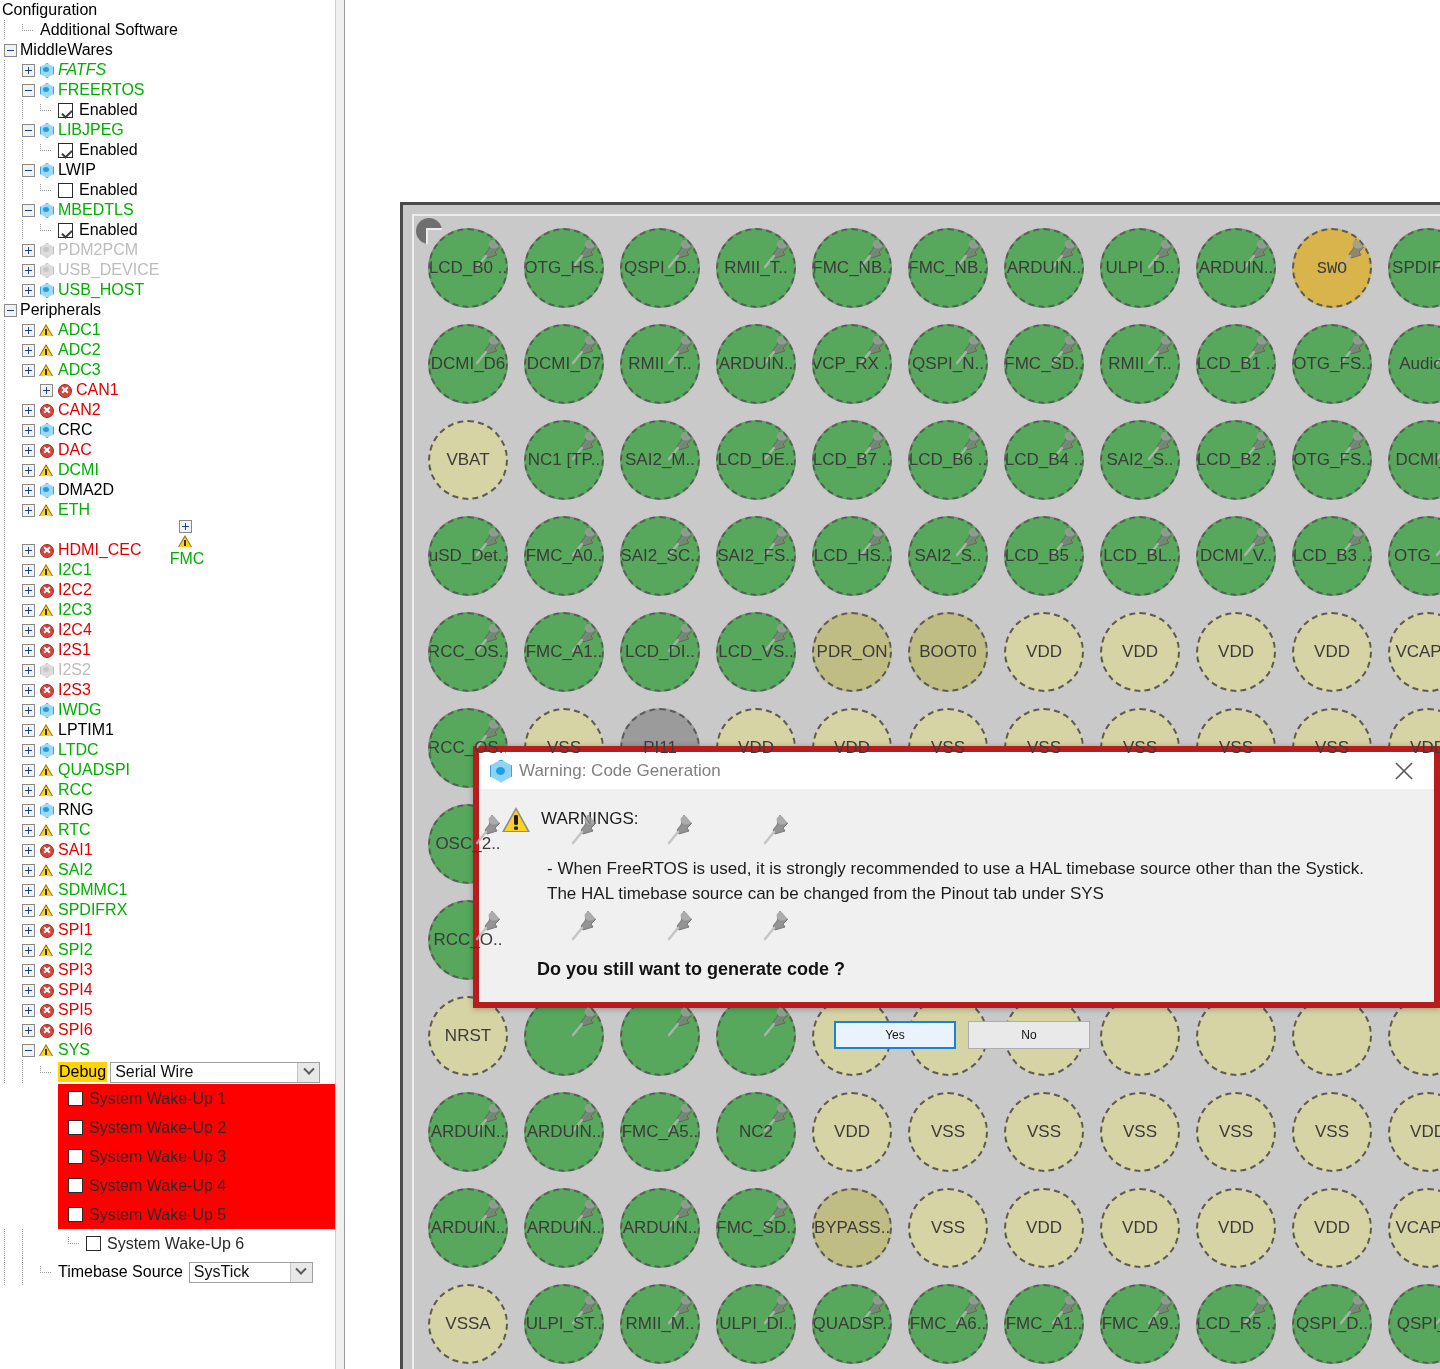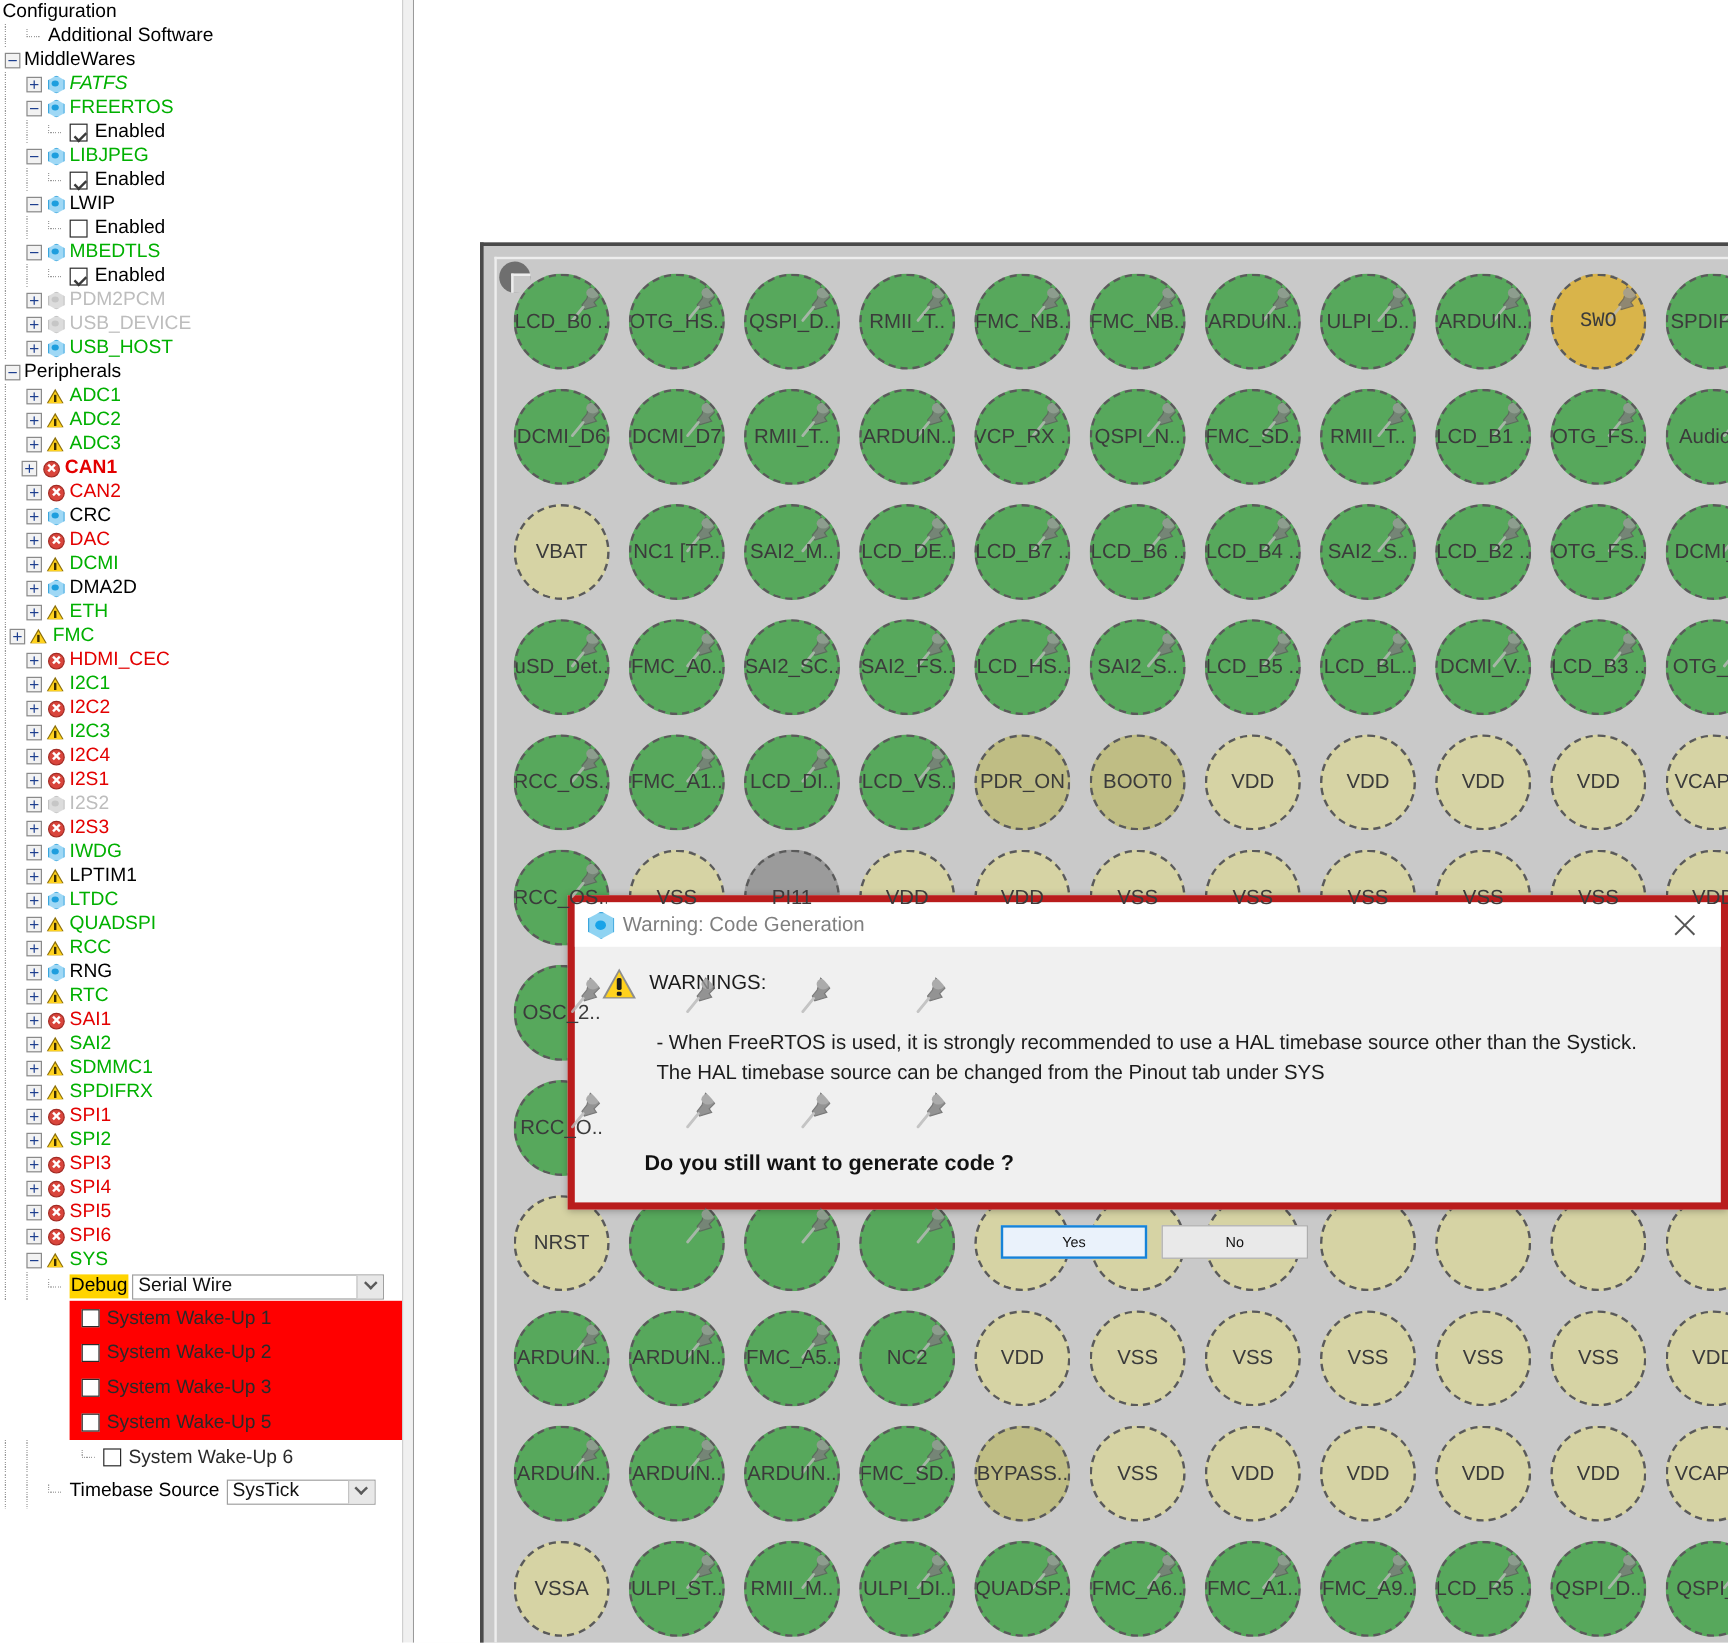--- a/index.html
+++ b/index.html
@@ -321,21 +321,21 @@
             <span class="lbl green">ADC2</span>
           </div>
           <div class="tree-row" style="padding-left: 22px;">
             <span class="guide" style="left: 4px;"></span>
             <span class="expander plus"></span>
             <span class="ico ico-warn">
               <i class="warnbang"></i>
             </span>
             <span class="lbl green">ADC3</span>
           </div>
-          <div class="tree-row" style="padding-left: 18px; font-weight: bold;">
+          <div class="tree-row" style="padding-left: 40px;">
             <span class="guide" style="left: 4px;"></span>
             <span class="expander plus"></span>
             <span class="ico ico-err">
               <i class="x1"></i>
               <i class="x2"></i>
             </span>
             <span class="lbl red">CAN1</span>
           </div>
           <div class="tree-row" style="padding-left: 22px;">
             <span class="guide" style="left: 4px;"></span>
@@ -376,21 +376,21 @@
             <span class="lbl black">DMA2D</span>
           </div>
           <div class="tree-row" style="padding-left: 22px;">
             <span class="guide" style="left: 4px;"></span>
             <span class="expander plus"></span>
             <span class="ico ico-warn">
               <i class="warnbang"></i>
             </span>
             <span class="lbl green">ETH</span>
           </div>
-          <div class="tree-row" style="padding-left: 8px;">
+          <div class="tree-row" style="padding-left: 38px; flex-direction: column;">
             <span class="guide" style="left: 4px;"></span>
             <span class="expander plus"></span>
             <span class="ico ico-warn">
               <i class="warnbang"></i>
             </span>
             <span class="lbl green">FMC</span>
           </div>
           <div class="tree-row" style="padding-left: 22px;">
             <span class="guide" style="left: 4px;"></span>
             <span class="expander plus"></span>
@@ -621,20 +621,24 @@
               <span class="cb"></span>
               <span class="lbl">System Wake-Up 1</span>
             </div>
             <div class="tree-row wakeup-row" style="height: 29px; padding-left: 10px;">
               <span class="cb"></span>
               <span class="lbl">System Wake-Up 2</span>
             </div>
             <div class="tree-row wakeup-row" style="height: 29px; padding-left: 10px;">
               <span class="cb"></span>
               <span class="lbl">System Wake-Up 3</span>
+            </div>
+            <div class="tree-row wakeup-row" style="height: 29px; padding-left: 10px;">
+              <span class="cb"></span>
+              <span class="lbl">System Wake-Up 4</span>
             </div>
             <div class="tree-row wakeup-row" style="height: 29px; padding-left: 10px;">
               <span class="cb"></span>
               <span class="lbl">System Wake-Up 5</span>
             </div>
           </div>
           <div class="tree-row wakeup-row" style="height: 29px; padding-left: 68px;">
             <span class="guide" style="left: 4px;"></span>
             <span class="guide" style="left: 22px;"></span>
             <span class="dashlead"></span>

